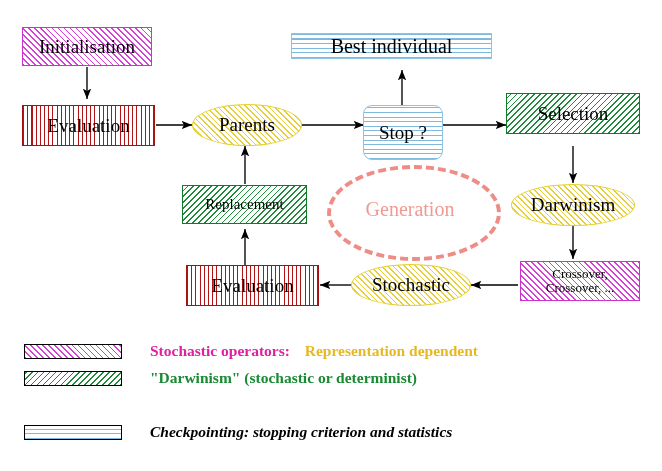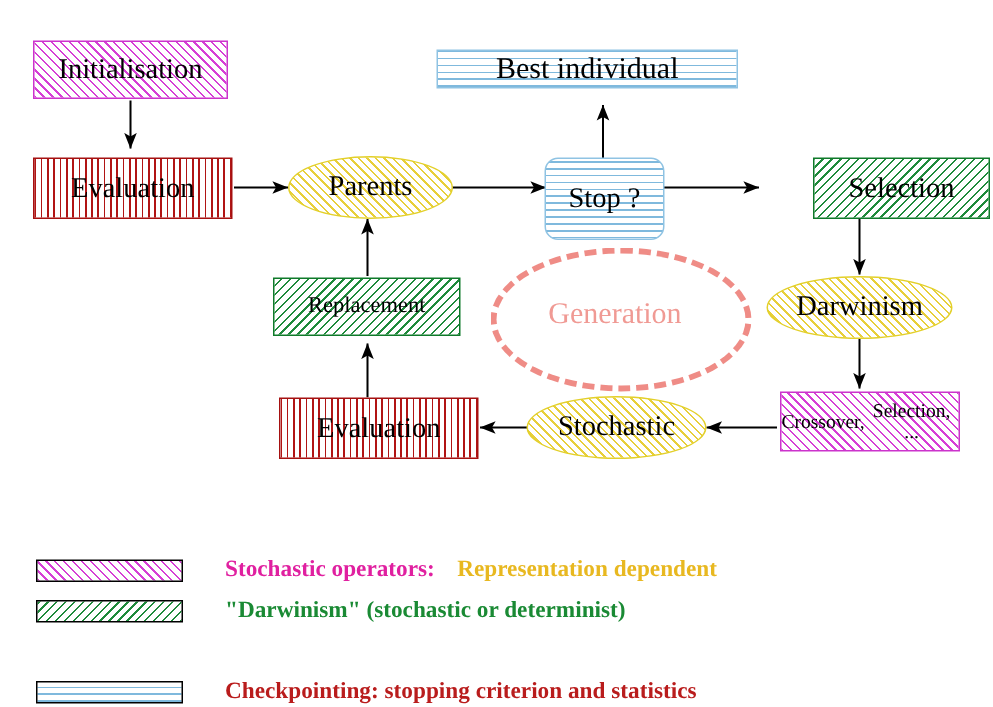--- a/index.html
+++ b/index.html
@@ -34,21 +34,21 @@
     border-color:#e3d02a;}
 
   .dashed-ell{position:absolute;border-radius:50%;
     border:4px dashed #ef8c86;background:transparent;z-index:2;}
   .dashed-lbl{position:absolute;z-index:3;color:#f09a94;
     font-family:"Liberation Serif","DejaVu Serif",serif;
     display:flex;align-items:center;justify-content:center;}
 
   
   #legend{position:absolute;left:0;top:336px;width:662px;height:120px;z-index:3;}
-  .lg-row{position:absolute;left:24px;height:22px;display:flex;align-items:center;margin-top:29px;}
+  .lg-row{position:absolute;left:24px;height:22px;display:flex;align-items:center;}
   .lg-swatch{width:98px;height:15px;box-sizing:border-box;border:1.5px solid #000;}
   .lg-text{margin-left:28px;white-space:nowrap;font-size:15.5px;font-weight:bold;
            font-family:"Liberation Serif","DejaVu Serif",serif;}
   .lg-text .part2{margin-left:11px;}
 </style>
 </head>
 <body>
 
 <svg id="canvas" viewBox="0 0 662 471" xmlns="http://www.w3.org/2000/svg">
   <defs>
@@ -98,31 +98,31 @@
 </div>
 
 <div class="node box h-blue" style="left:291px;top:33px;width:201px;height:26px;">
   <span class="lbl" style="font-size:20px;">Best individual</span>
 </div>
 
 <div class="node box rounded h-blue" style="left:363px;top:105px;width:80px;height:55px;">
   <span class="lbl" style="font-size:19px;">Stop ?</span>
 </div>
 
-<div class="node box h-green" style="left:506px;top:105px;width:118px;height:41px;margin-left:36px;">
+<div class="node box h-green" style="left:506px;top:93px;width:134px;height:41px;">
   <span class="lbl" style="font-size:19px;">Selection</span>
 </div>
 
 <div class="node ell h-yellow" style="left:511px;top:184px;width:124px;height:42px;">
   <span class="lbl" style="font-size:19px;">Darwinism</span>
 </div>
 
-<div class="node box h-magenta" style="left:520px;top:261px;width:120px;height:40px;">
+<div class="node box h-magenta" style="left:520px;top:261px;width:120px;height:40px;flex-direction:column;">
   <span class="lbl" style="font-size:13px;">Crossover,</span>
-  <span class="lbl" style="font-size:13px;">Selection, ...</span>
+  <span class="lbl" style="font-size:13px;">Crossover, ...</span>
 </div>
 
 <div class="node ell h-yellow" style="left:351px;top:264px;width:120px;height:42px;">
   <span class="lbl" style="font-size:19px;">Stochastic</span>
 </div>
 
 <div class="node box h-red" style="left:186px;top:265px;width:133px;height:41px;">
   <span class="lbl" style="font-size:19px;">Evaluation</span>
 </div>
 
@@ -140,15 +140,15 @@
   </div>
 
   <div class="lg-row" style="top:31px;">
     <span class="lg-swatch h-green"></span>
     <span class="lg-text" style="color:#1a8a34;">"Darwinism" (stochastic or determinist)</span>
   </div>
 
 
   <div class="lg-row" style="top:85px;">
     <span class="lg-swatch h-blue"></span>
-    <span class="lg-text" style="color:#b91c1c;">Checkpointing: stopping criterion and statistics</span>
+    <span class="lg-text" style="color:#000000;font-style:italic;">Checkpointing: stopping criterion and statistics</span>
   </div>
 </div>
 
 </body></html>

